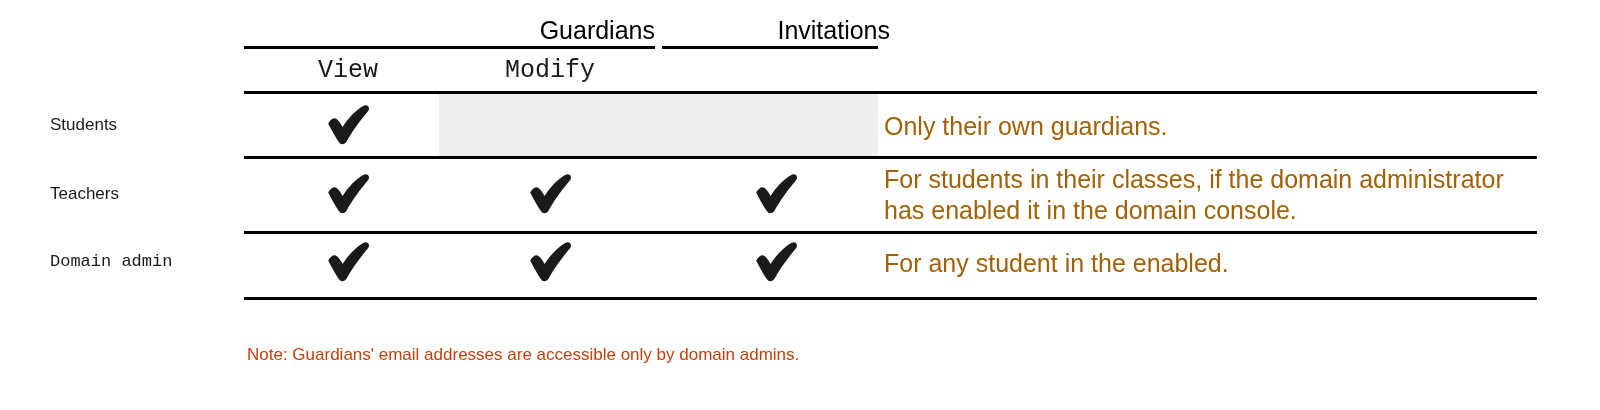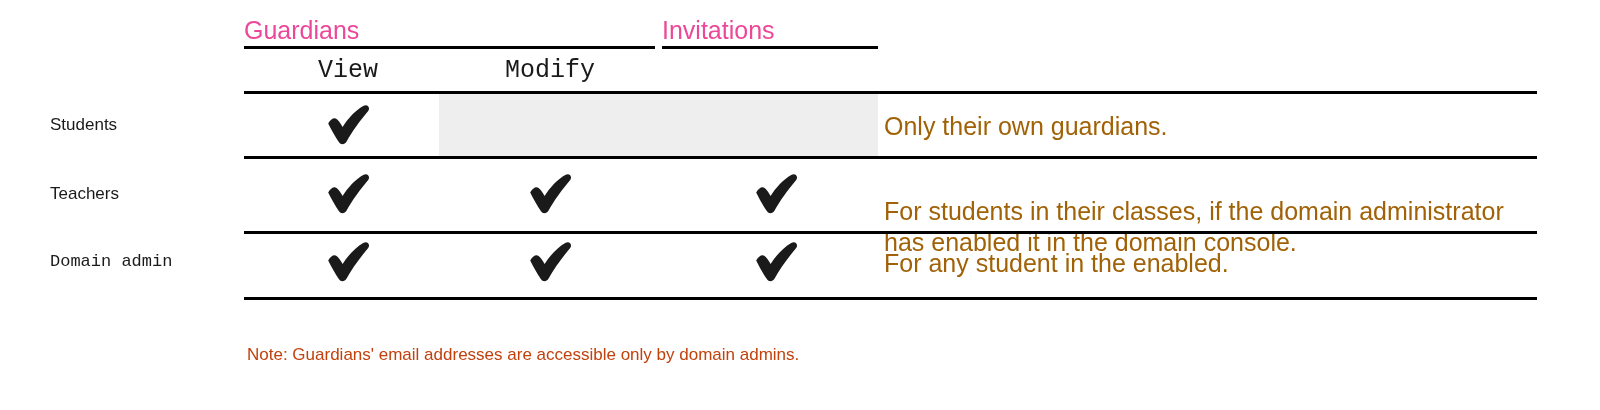--- a/index.html
+++ b/index.html
@@ -26,22 +26,22 @@
     position: absolute;
     background: #000000;
     height: 3px;
   }
 
   
   .group-label {
     position: absolute;
     font-size: 25px;
     line-height: 28px;
-    text-align: left;
-    color: #ec4899;
+    text-align: right;
+    color: #000000;
   }
 
   .col-label {
     position: absolute;
     font-size: 25px;
     line-height: 28px;
     text-align: center;
     color: #1a1a1a;
     font-family: Liberation Mono, monospace;
   }
@@ -142,21 +142,21 @@
 
   <span class="check" style="left:753px; top:174px;">
     <svg viewBox="0 0 46 40" xmlns="http://www.w3.org/2000/svg" aria-hidden="true">
       <path d="M3.2 18.6 C5.5 14.2 9.0 12.1 11.6 13.9 C13.4 15.1 15.4 18.0 17.6 21.9
                C23.2 13.1 30.4 5.6 38.2 1.0 C42.4 -1.2 45.6 2.2 43.2 6.0
                C35.0 15.6 27.0 26.8 21.6 36.4 C19.6 39.8 16.0 40.2 13.8 37.0
                C10.2 31.6 6.2 25.0 3.2 18.6 Z" fill="#1a1a1a"></path>
     </svg>
   </span>
 
-  <div class="cell-note" style="left:884px; top:164px; width:645px;margin-top:32px;">For students in their classes, if the domain administrator has enabled it in the domain console.</div>
+  <div class="cell-note" style="left:884px; top:164px; width:645px;">For students in their classes, if the domain administrator has enabled it in the domain console.</div>
 
   <div class="rule" style="left:244px; top:231px; width:1293px;"></div>
 
   <div class="row-label" style="left:50px; top:248px;font-family:Liberation Mono, monospace;">Domain admin</div>
 
   <span class="check" style="left:325px; top:242px;">
     <svg viewBox="0 0 46 40" xmlns="http://www.w3.org/2000/svg" aria-hidden="true">
       <path d="M3.2 18.6 C5.5 14.2 9.0 12.1 11.6 13.9 C13.4 15.1 15.4 18.0 17.6 21.9
                C23.2 13.1 30.4 5.6 38.2 1.0 C42.4 -1.2 45.6 2.2 43.2 6.0
                C35.0 15.6 27.0 26.8 21.6 36.4 C19.6 39.8 16.0 40.2 13.8 37.0

